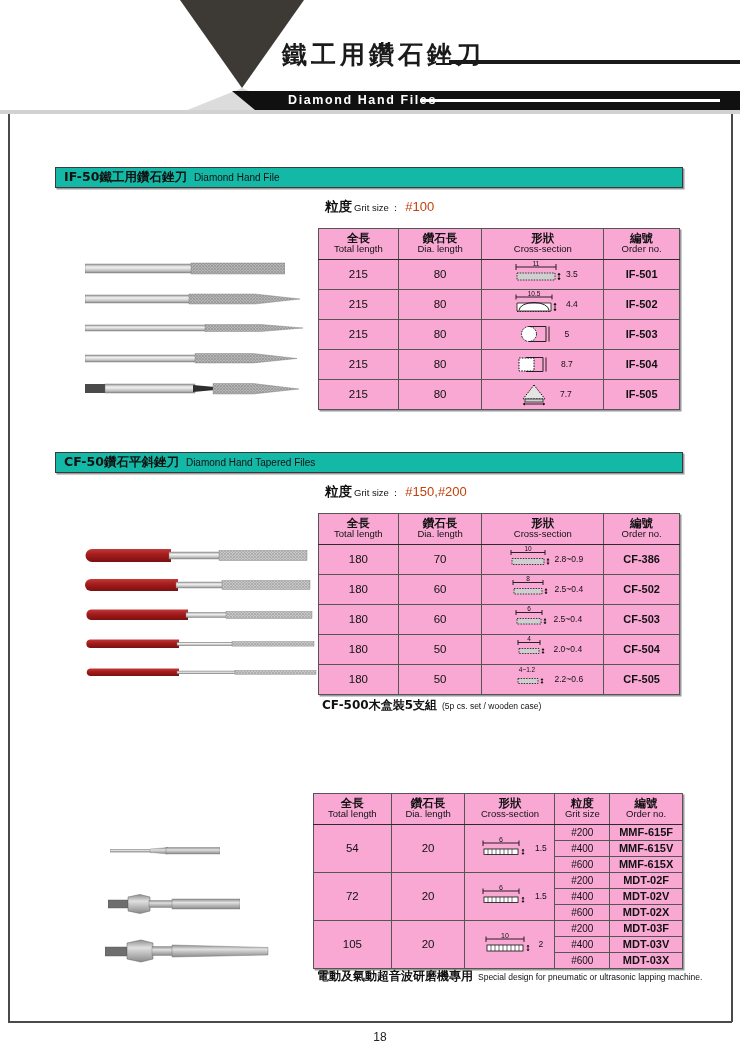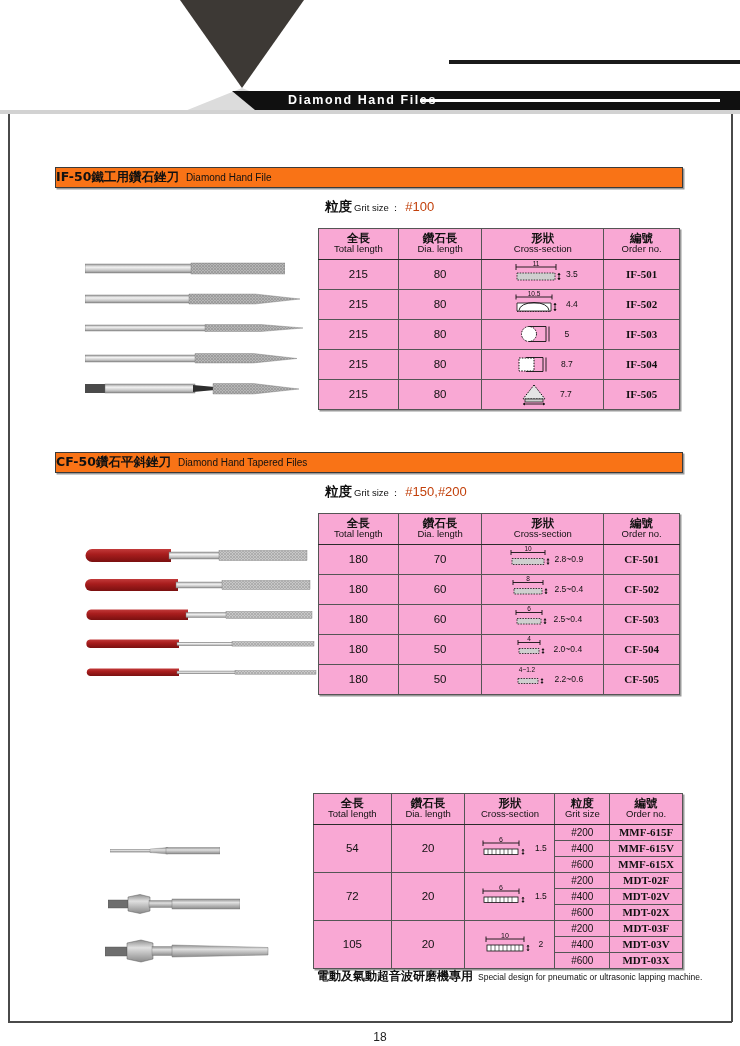--- a/index.html
+++ b/index.html
@@ -53,23 +53,23 @@
   }
 
   
   .frame-left  { position:absolute; left:8px;  top:114px; width:1.5px; height:908px; background:#4a4a4a; }
   .frame-right { position:absolute; left:731px;top:114px; width:1.5px; height:908px; background:#4a4a4a; }
   .frame-bot   { position:absolute; left:8px;  top:1021px; width:724px; height:1.5px; background:#4a4a4a; }
 
   
   .sec-bar {
     position:absolute; left:55px; width:628px; height:21px;
-    background:#f97316; border:1.6px solid #3a3a3a;
+    background:#14b8a6; border:1.6px solid #3a3a3a;
     box-shadow: 1.5px 1.5px 0 #9a9a9a;
-    display:flex; align-items:center; gap:7px;
+    display:flex; align-items:center; padding-left:8px; gap:7px;
   }
   .sec-cn {
     font-family:"DejaVu Sans","Liberation Sans",sans-serif;
     font-size:12.5px; font-weight:bold; color:#111; white-space:nowrap; letter-spacing:0px;
   }
   .sec-en {
     font-family:"Liberation Sans",sans-serif;
     font-size:10px; color:#111; white-space:nowrap;
   }
 
@@ -84,21 +84,21 @@
     position:absolute; border-collapse:collapse; background:#f9a8d4;
     border:1.6px solid #2b2b2b;
     box-shadow: 1.5px 1.5px 0 #9a9a9a;
   }
   .tbl td, .tbl th { border:0.9px solid #555; padding:0; text-align:center; vertical-align:middle; }
   .tbl thead td { border-bottom:1.6px solid #2b2b2b; }
   .hcell { padding:3px 2px 4px 2px; line-height:1.08; }
   .hcn { font-family:"DejaVu Sans",sans-serif; font-size:11.5px; font-weight:bold; color:#111; display:block; }
   .hen { font-family:"Liberation Sans",sans-serif; font-size:9.5px; color:#111; display:block; }
   .num { font-family:"Liberation Sans",sans-serif; font-size:11.5px; color:#111; }
-  .ord { font-family:Liberation Serif, serif; font-size:11px; font-weight:bold; color:#111; }
+  .ord { font-family:Liberation Sans, sans-serif; font-size:11px; font-weight:bold; color:#111; }
   .grit-c { font-family:"Liberation Sans",sans-serif; font-size:10px; color:#111; }
 
   .xsec { display:flex; align-items:center; justify-content:center; gap:2px; height:100%; }
   .xsvg { display:block; }
   .xdim { font-family:"Liberation Sans",sans-serif; font-size:8.5px; color:#111; white-space:nowrap; }
 
   
   .note { position:absolute; display:flex; align-items:baseline; gap:5px; white-space:nowrap; }
   .note .n-cn { font-family:"DejaVu Sans",sans-serif; font-size:12px; font-weight:bold; color:#111; }
   .note .n-en { font-family:"Liberation Sans",sans-serif; font-size:8.5px; color:#111; }
@@ -113,20 +113,21 @@
   }
 </style>
 </head>
 <body>
 
 <div class="page">
 
   <div class="header">
     <div class="hourglass-top"></div>
     <div class="hourglass-bot"></div>
+    <div class="title-cn">鐵工用鑽石銼刀</div>
     <div class="title-rule"></div>
     <div class="subbar-notch"></div>
     <div class="subbar"></div>
     <div class="title-en">Diamond Hand Files</div>
     <div class="subbar-rule"></div>
   </div>
   <div class="header-grayline"></div>
 
   <div class="frame-left"></div>
   <div class="frame-right"></div>
@@ -425,21 +426,21 @@
               <line x1="42" y1="4" x2="42" y2="9" stroke="#111" stroke-width="0.9"></line>
               <text x="25" y="5" font-size="6.5" fill="#111" text-anchor="middle" font-family="Liberation Sans">10</text>
               <rect x="9" y="12.5" width="32" height="6" fill="#cfcfcf" stroke="#111" stroke-width="0.8" stroke-dasharray="1.5 1.2"></rect>
               <line x1="45" y1="12.5" x2="45" y2="18.5" stroke="#111" stroke-width="0.9"></line>
               <polygon points="45,12.5 43.4,14.3 46.6,14.3" fill="#111"></polygon>
               <polygon points="45,18.5 43.4,16.7 46.6,16.7" fill="#111"></polygon>
             </svg>
             <span class="xdim">2.8~0.9</span>
           </div>
         </td>
-        <td class="ord">CF-501</td>
+        <td class="ord">CF-386</td>
       </tr>
       <tr style="height:30px">
         <td class="num">180</td>
         <td class="num">60</td>
         <td>
           <div class="xsec">
             <svg width="50" height="26" class="xsvg">
               <line x1="10" y1="6.5" x2="40" y2="6.5" stroke="#111" stroke-width="0.9"></line>
               <line x1="10" y1="4" x2="10" y2="9" stroke="#111" stroke-width="0.9"></line>
               <line x1="40" y1="4" x2="40" y2="9" stroke="#111" stroke-width="0.9"></line>
@@ -507,20 +508,24 @@
               <polygon points="39,17.5 37.4,15.9 40.6,15.9" fill="#111"></polygon>
             </svg>
             <span class="xdim">2.2~0.6</span>
           </div>
         </td>
         <td class="ord">CF-505</td>
       </tr>
     </tbody>
   </table>
 
+  <div class="note" style="left:322px; top:697px;">
+    <span class="n-cn">CF-500木盒裝5支組</span>
+    <span class="n-en">(5p cs. set / wooden case)</span>
+  </div>
 
 
   <div class="prod" style="left:110px; top:845px;">
     <svg width="110" height="12" class="xsvg">
       <defs>
           <linearGradient id="mtl3" x1="0" y1="0" x2="0" y2="1">
         <stop offset="0%" stop-color="#8f8f8f"></stop>
             <stop offset="35%" stop-color="#e0e0e0"></stop>
         <stop offset="100%" stop-color="#8a8a8a"></stop>
           </linearGradient>

